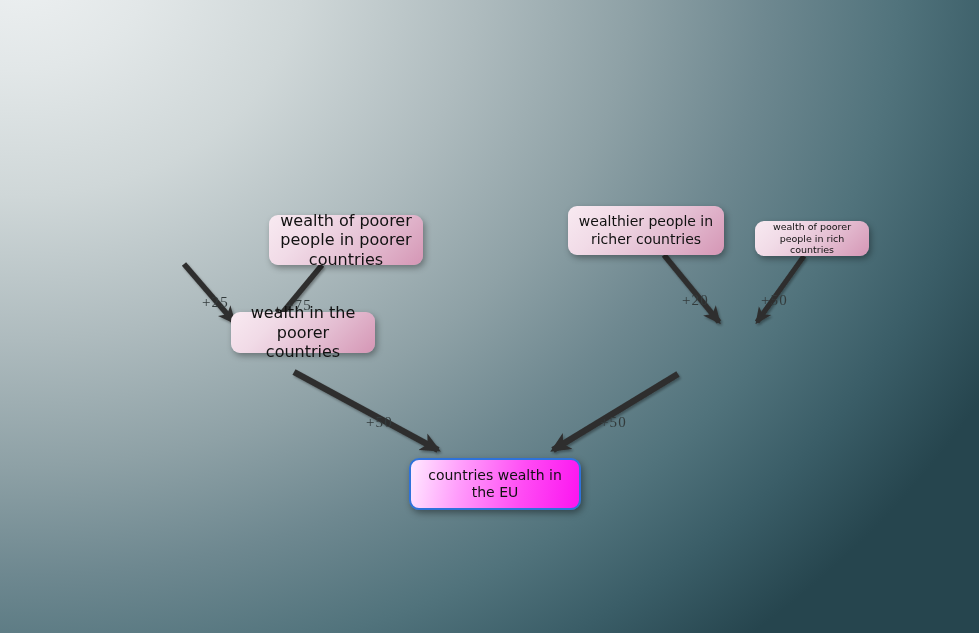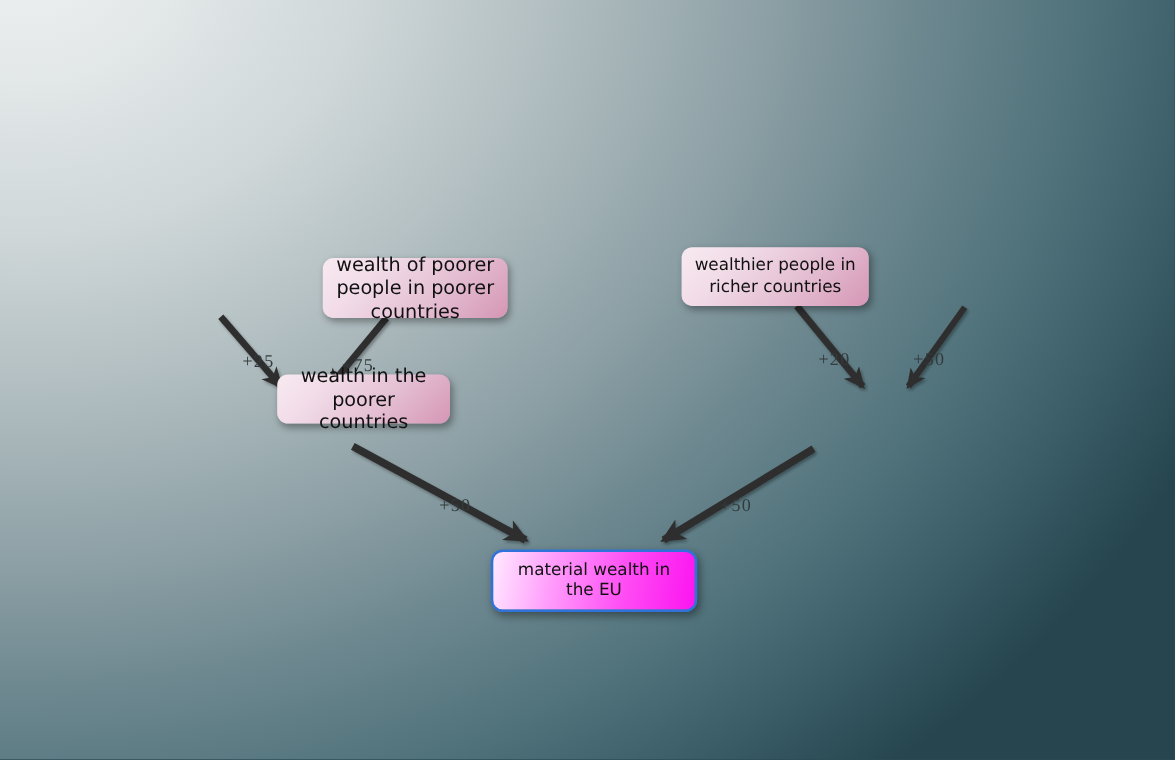--- a/index.html
+++ b/index.html
@@ -117,23 +117,26 @@
 
 
   <div class="node medium" style="left:269px; top:215px; width:154px; height:50px;">
     <span>wealth of poorer people in poorer countries</span>
   </div>
 
   <div class="node large" style="left:568px; top:206px; width:156px; height:49px;text-align:center;">
     <span>wealthier people in richer countries</span>
   </div>
 
+  <div class="node small" style="left:755px; top:221px; width:114px; height:35px;">
+    <span>wealth of poorer people in rich countries</span>
+  </div>
 
   <div class="node medium" style="left:186px; top:312px; width:144px; height:41px;margin-left:45px;">
     <span>wealth in the poorer countries</span>
   </div>
 
 
   <div class="node target" style="left:409px; top:458px; width:172px; height:52px;">
-    <span>material wealth in the EU</span>
+    <span>countries wealth in the EU</span>
   </div>
 
 </div>
 
 </body></html>

